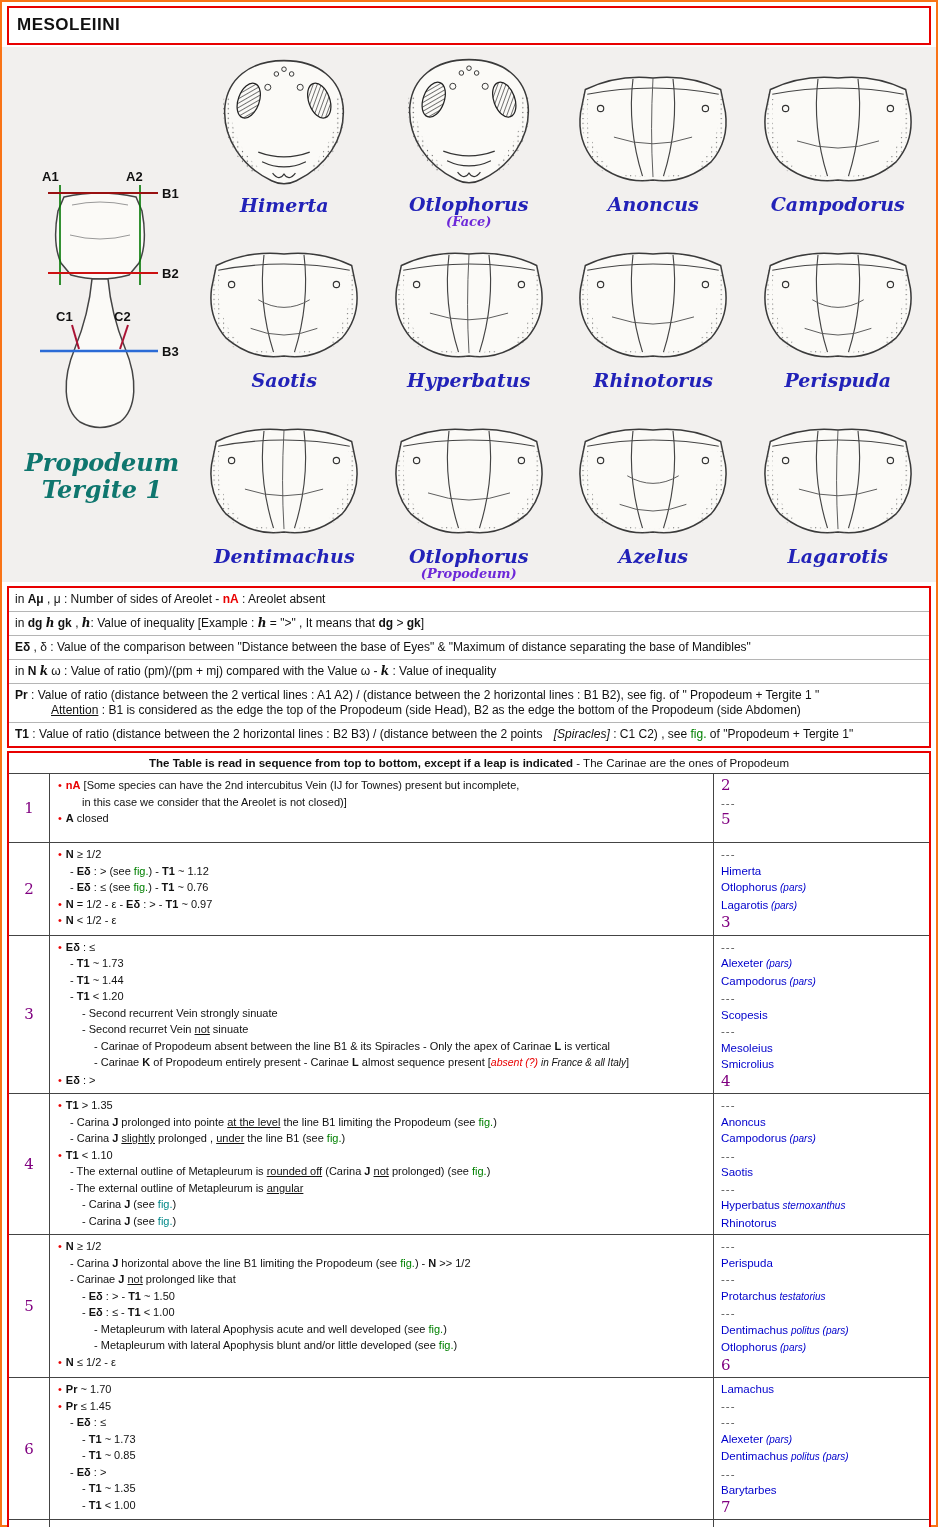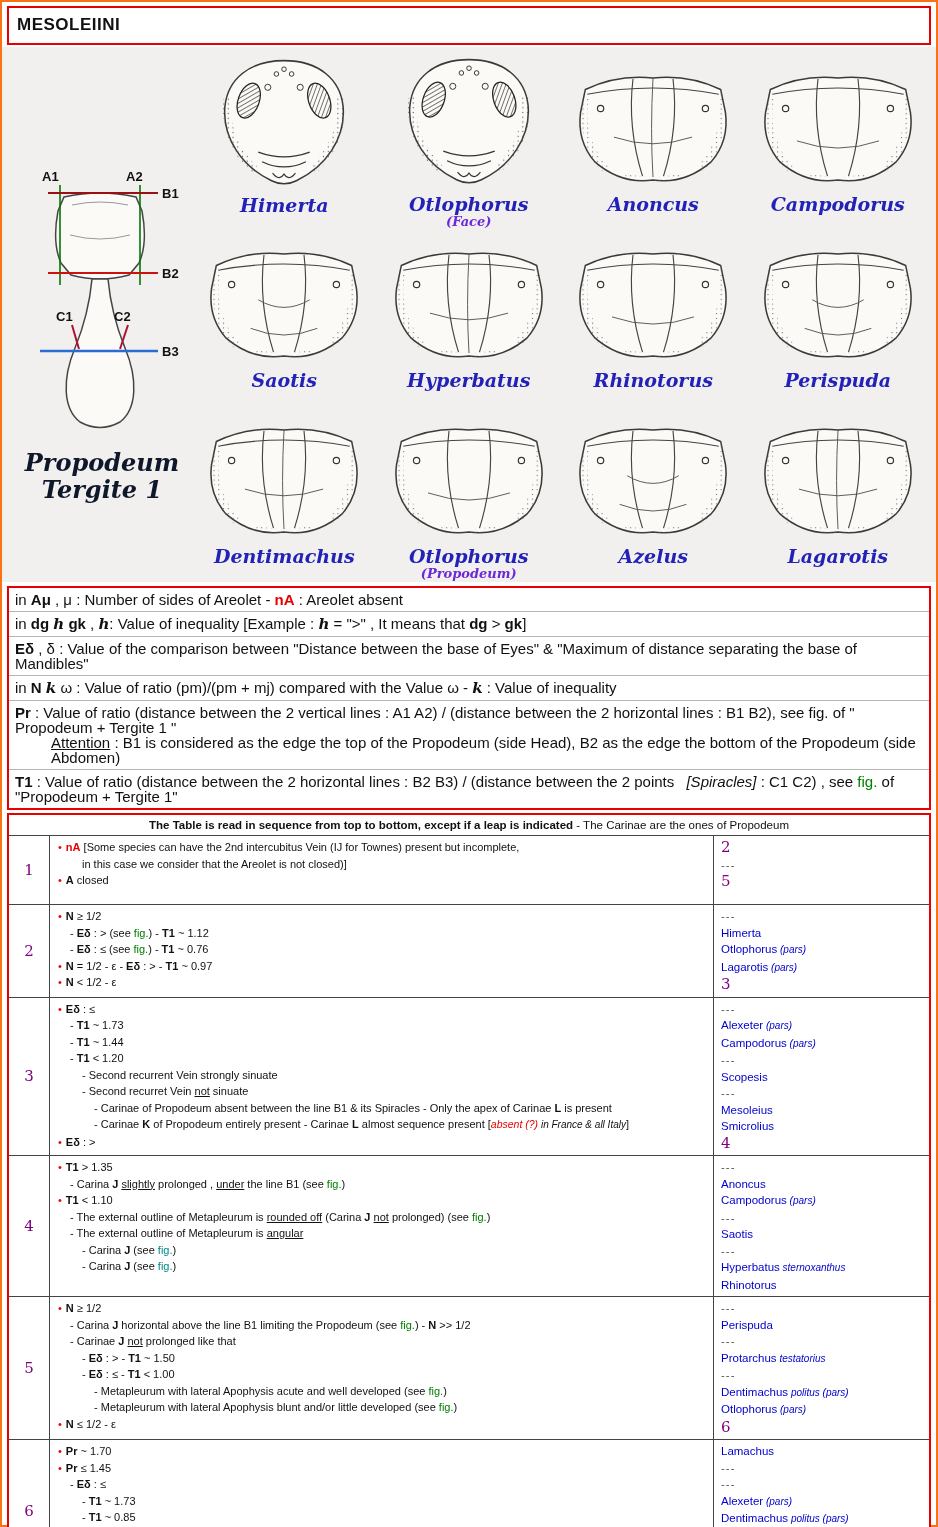--- a/index.html
+++ b/index.html
@@ -14,25 +14,25 @@
   .figsec{margin:2px 0 0 0;background:#f2f0ee;padding:6px 6px 1px 10px;}
   .fgrid{display:grid;grid-template-columns:180px 1fr 1fr 1fr 1fr;}
   .diagcell{grid-row:1/4;padding-top:112px;}
   .fcell{display:flex;flex-direction:column;align-items:center;justify-content:flex-end;height:176px;}
   .fimg svg{display:block;}
   .flabel{font-family:"DejaVu Serif",serif;font-style:italic;font-weight:bold;
     font-size:19px;line-height:21px;color:#2222b8;}
   .fsub{font-family:"DejaVu Serif",serif;font-style:italic;font-weight:bold;
     font-size:13px;line-height:14px;height:14px;color:#6d28d9;}
   .diagcap{font-family:"DejaVu Serif",serif;font-style:italic;font-weight:bold;
-    font-size:24px;line-height:27px;text-align:center;color:#0f172a;margin-top:4px;}
+    font-size:24px;line-height:27px;text-align:center;color:#0f766e;margin-top:4px;}
 
   
   .legend{margin:4px 5px 0 5px;border:2px solid #e80000;background:#fff;}
-  .legend-row{border-top:1px solid #b5b5b5;padding:4px 6px;font-size:15px;line-height:15px;}
+  .legend-row{border-top:1px solid #b5b5b5;padding:4px 6px;font-size:12px;line-height:15px;}
   .legend-row:first-child{border-top:none;}
   .legend-line.ind{padding-left:36px;}
 
   
   .ktable{margin:3px 5px 0 5px;border:2px solid #e80000;background:#fff;}
   .khead{text-align:center;font-size:11.5px;padding:4px 2px;border-bottom:1px solid #444;}
   .khead .hb{font-weight:bold;}
   .krow{display:flex;}
   .krow + .krow{border-top:1px solid #444;}
   .knum{width:40px;border-right:1px solid #444;display:flex;align-items:center;justify-content:center;
@@ -456,40 +456,41 @@
         </div>
         <div class="krow r3">
           <div class="knum">3</div>
           <div class="kcrit">
             <div class="cline" style="padding-left: 6px;"><span class="bull">•</span><span class="s-b">Eδ</span><span class="s-p"> : ≤</span></div>
             <div class="cline" style="padding-left: 18px;"><span class="s-p">- </span><span class="s-b">T1</span><span class="s-p"> ~ 1.73</span></div>
             <div class="cline" style="padding-left: 18px;"><span class="s-p">- </span><span class="s-b">T1</span><span class="s-p"> ~ 1.44</span></div>
             <div class="cline" style="padding-left: 18px;"><span class="s-p">- </span><span class="s-b">T1</span><span class="s-p"> &lt; 1.20</span></div>
             <div class="cline" style="padding-left: 30px;"><span class="s-p">- Second recurrent Vein strongly sinuate</span></div>
             <div class="cline" style="padding-left: 30px;"><span class="s-p">- Second recurret Vein </span><span class="s-u">not</span><span class="s-p"> sinuate</span></div>
-            <div class="cline" style="padding-left: 42px;"><span class="s-p">- Carinae of Propodeum absent between the line B1 &amp; its Spiracles - Only the apex of Carinae </span><span class="s-b">L</span><span class="s-p"> is present</span></div>
+            <div class="cline" style="padding-left: 42px;"><span class="s-p">- Carinae of Propodeum absent between the line B1 &amp; its Spiracles - Only the apex of Carinae </span><span class="s-b">L</span><span class="s-p"> is vertical</span></div>
             <div class="cline" style="padding-left: 42px;"><span class="s-p">- Carinae </span><span class="s-b">K</span><span class="s-p"> of Propodeum entirely present - Carinae </span><span class="s-b">L</span><span class="s-p"> almost sequence present [</span><span class="s-ri">absent (?)</span><span class="s-is">  in France &amp; all Italy</span><span class="s-p">]</span></div>
             <div class="cline" style="padding-left: 6px;"><span class="bull">•</span><span class="s-b">Eδ</span><span class="s-p"> : &gt;</span></div>
           </div>
           <div class="kgen">
             <div class="gline"><span class="dash">---</span></div>
             <div class="gline"><span class="genus">Alexeter</span><span class="gitalic"> (pars)</span></div>
             <div class="gline"><span class="genus">Campodorus</span><span class="gitalic"> (pars)</span></div>
             <div class="gline"><span class="dash">---</span></div>
             <div class="gline"><span class="genus">Scopesis</span></div>
             <div class="gline"><span class="dash">---</span></div>
             <div class="gline"><span class="genus">Mesoleius</span></div>
             <div class="gline"><span class="genus">Smicrolius</span></div>
             <div class="gline"><span class="rnum">4</span></div>
           </div>
         </div>
         <div class="krow r4">
           <div class="knum">4</div>
           <div class="kcrit">
             <div class="cline" style="padding-left: 6px;"><span class="bull">•</span><span class="s-b">T1</span><span class="s-p"> &gt; 1.35</span></div>
+            <div class="cline" style="padding-left: 18px;"><span class="s-p">- Carina </span><span class="s-b">J</span><span class="s-p"> prolonged into pointe </span><span class="s-u">at the level</span><span class="s-p"> the line B1 limiting the Propodeum (see </span><span class="s-g">fig.</span><span class="s-p">)</span></div>
             <div class="cline" style="padding-left: 18px;"><span class="s-p">- Carina </span><span class="s-b">J</span><span class="s-p"> </span><span class="s-u">slightly</span><span class="s-p"> prolonged , </span><span class="s-u">under</span><span class="s-p"> the line B1 (see </span><span class="s-g">fig.</span><span class="s-p">)</span></div>
             <div class="cline" style="padding-left: 6px;"><span class="bull">•</span><span class="s-b">T1</span><span class="s-p"> &lt; 1.10</span></div>
             <div class="cline" style="padding-left: 18px;"><span class="s-p">- The external outline of Metapleurum is </span><span class="s-u">rounded off</span><span class="s-p"> (Carina </span><span class="s-b">J</span><span class="s-p"> </span><span class="s-u">not</span><span class="s-p"> prolonged) (see </span><span class="s-g">fig.</span><span class="s-p">)</span></div>
             <div class="cline" style="padding-left: 18px;"><span class="s-p">- The external outline of Metapleurum is </span><span class="s-u">angular</span></div>
             <div class="cline" style="padding-left: 30px;"><span class="s-p">- Carina </span><span class="s-b">J</span><span class="s-p"> (see </span><span class="s-t">fig.</span><span class="s-p">)</span></div>
             <div class="cline" style="padding-left: 30px;"><span class="s-p">- Carina </span><span class="s-b">J</span><span class="s-p"> (see </span><span class="s-t">fig.</span><span class="s-p">)</span></div>
           </div>
           <div class="kgen">
             <div class="gline"><span class="dash">---</span></div>
             <div class="gline"><span class="genus">Anoncus</span></div>

